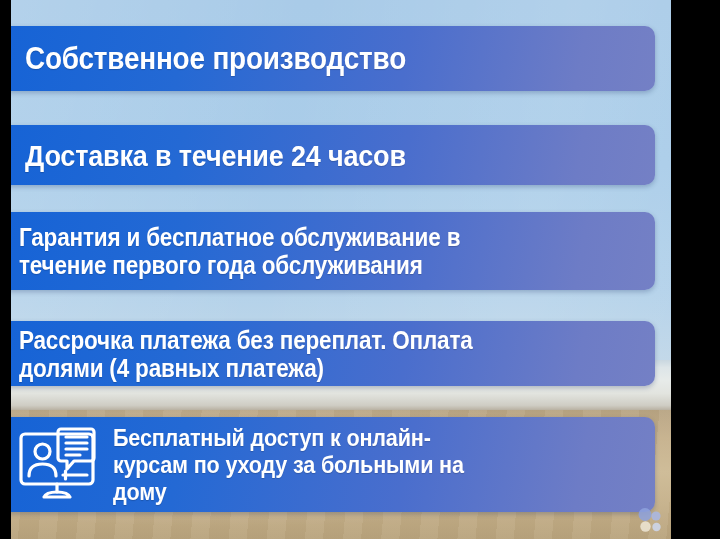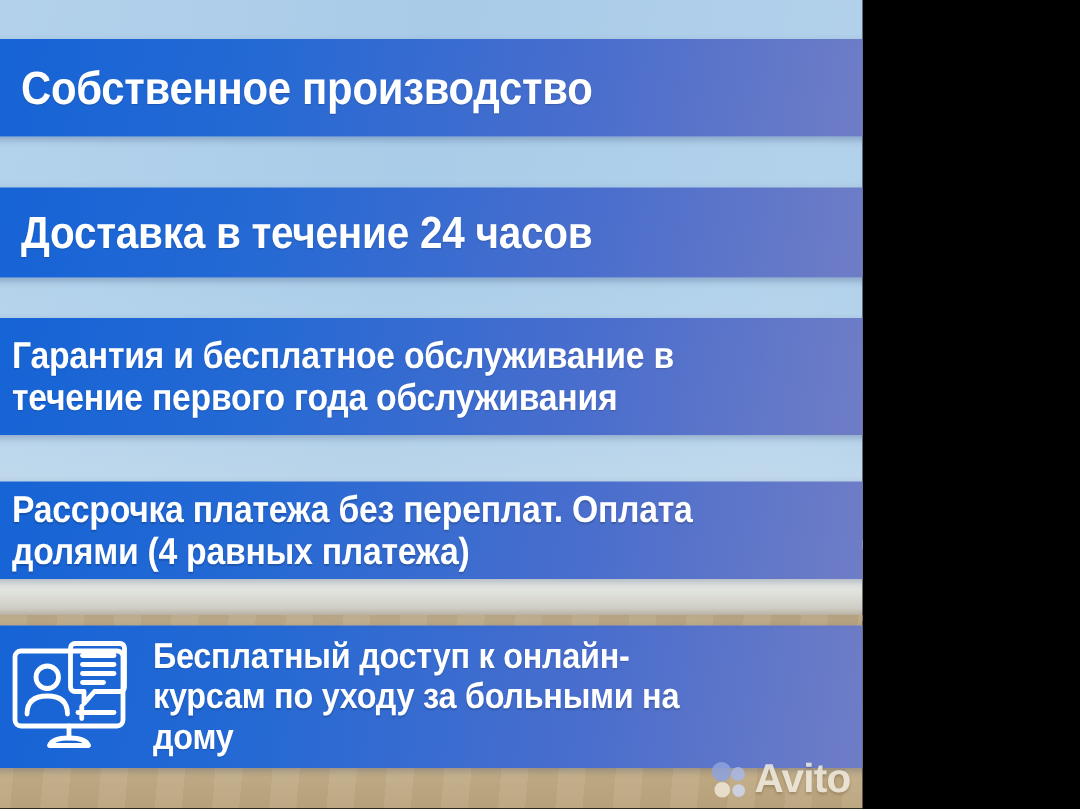--- a/index.html
+++ b/index.html
@@ -2,24 +2,25 @@
 <html><head>
 <meta charset="utf-8">
 <style>
   html, body {
     margin: 0;
     padding: 0;
     background: #000;
   }
   #stage {
     position: relative;
-    width: 575px;
+    width: 660px;
     height: 539px;
     overflow: hidden;
     font-family: "Liberation Sans", "DejaVu Sans", sans-serif;
+    margin-left: 11px;
   }
 
   
   .bg-wall {
     position: absolute;
     left: 0; top: 0;
     width: 720px;
     height: 366px;
     background: linear-gradient(to bottom, #a9cbe8 0%, #aacde9 45%, #b4d2ea 80%, #c2d8e8 100%);
   }
@@ -182,16 +183,15 @@
 дому</div>
   </div>
 
   <div class="avito">
     <svg class="avito-dots" viewBox="0 0 26 26">
       <circle cx="8" cy="7.5" r="6.5" fill="#8fa3de"></circle>
       <circle cx="19" cy="9" r="4.6" fill="#a9b8e6"></circle>
       <circle cx="8.5" cy="19.5" r="5.2" fill="#efe7d6"></circle>
       <circle cx="19.5" cy="20" r="4.2" fill="#cfd8ef"></circle>
     </svg>
-    <span class="avito-word">Avito</span>
   </div>
 
 </div>
 
 </body></html>

